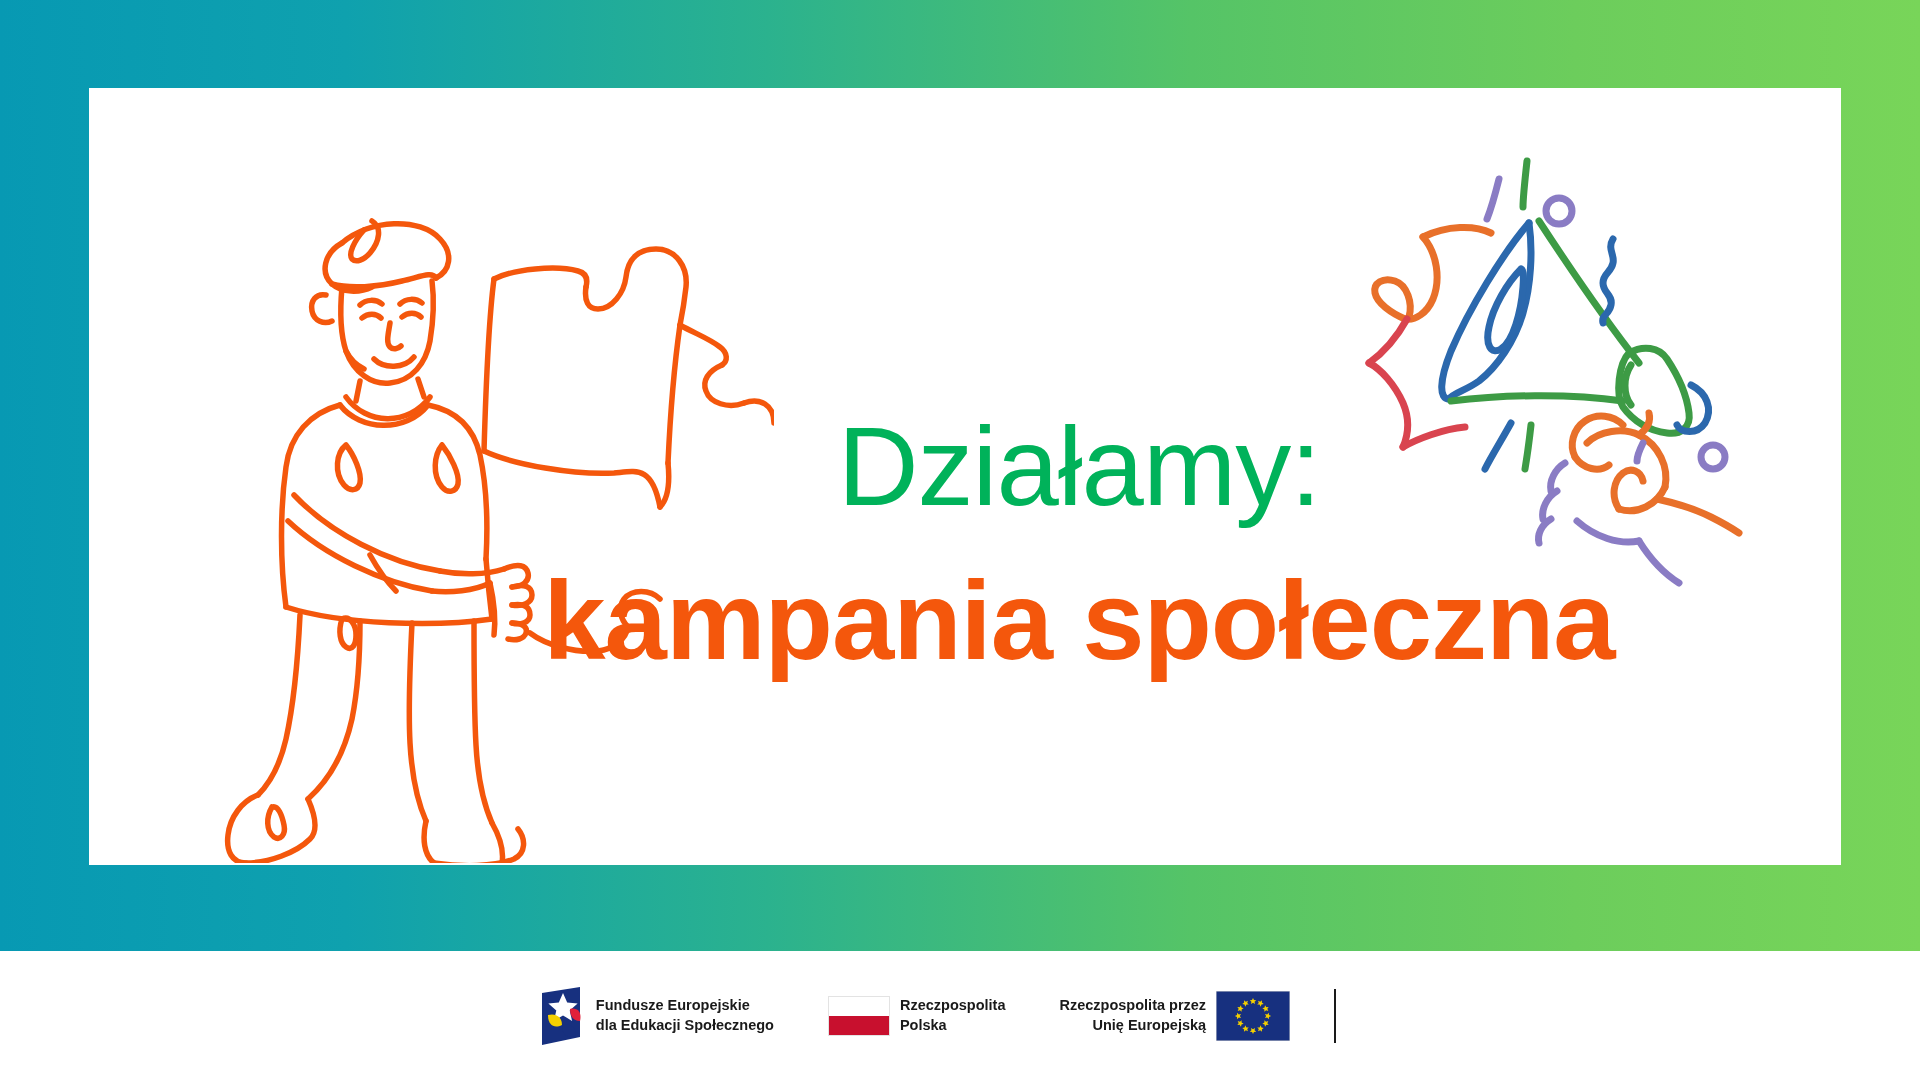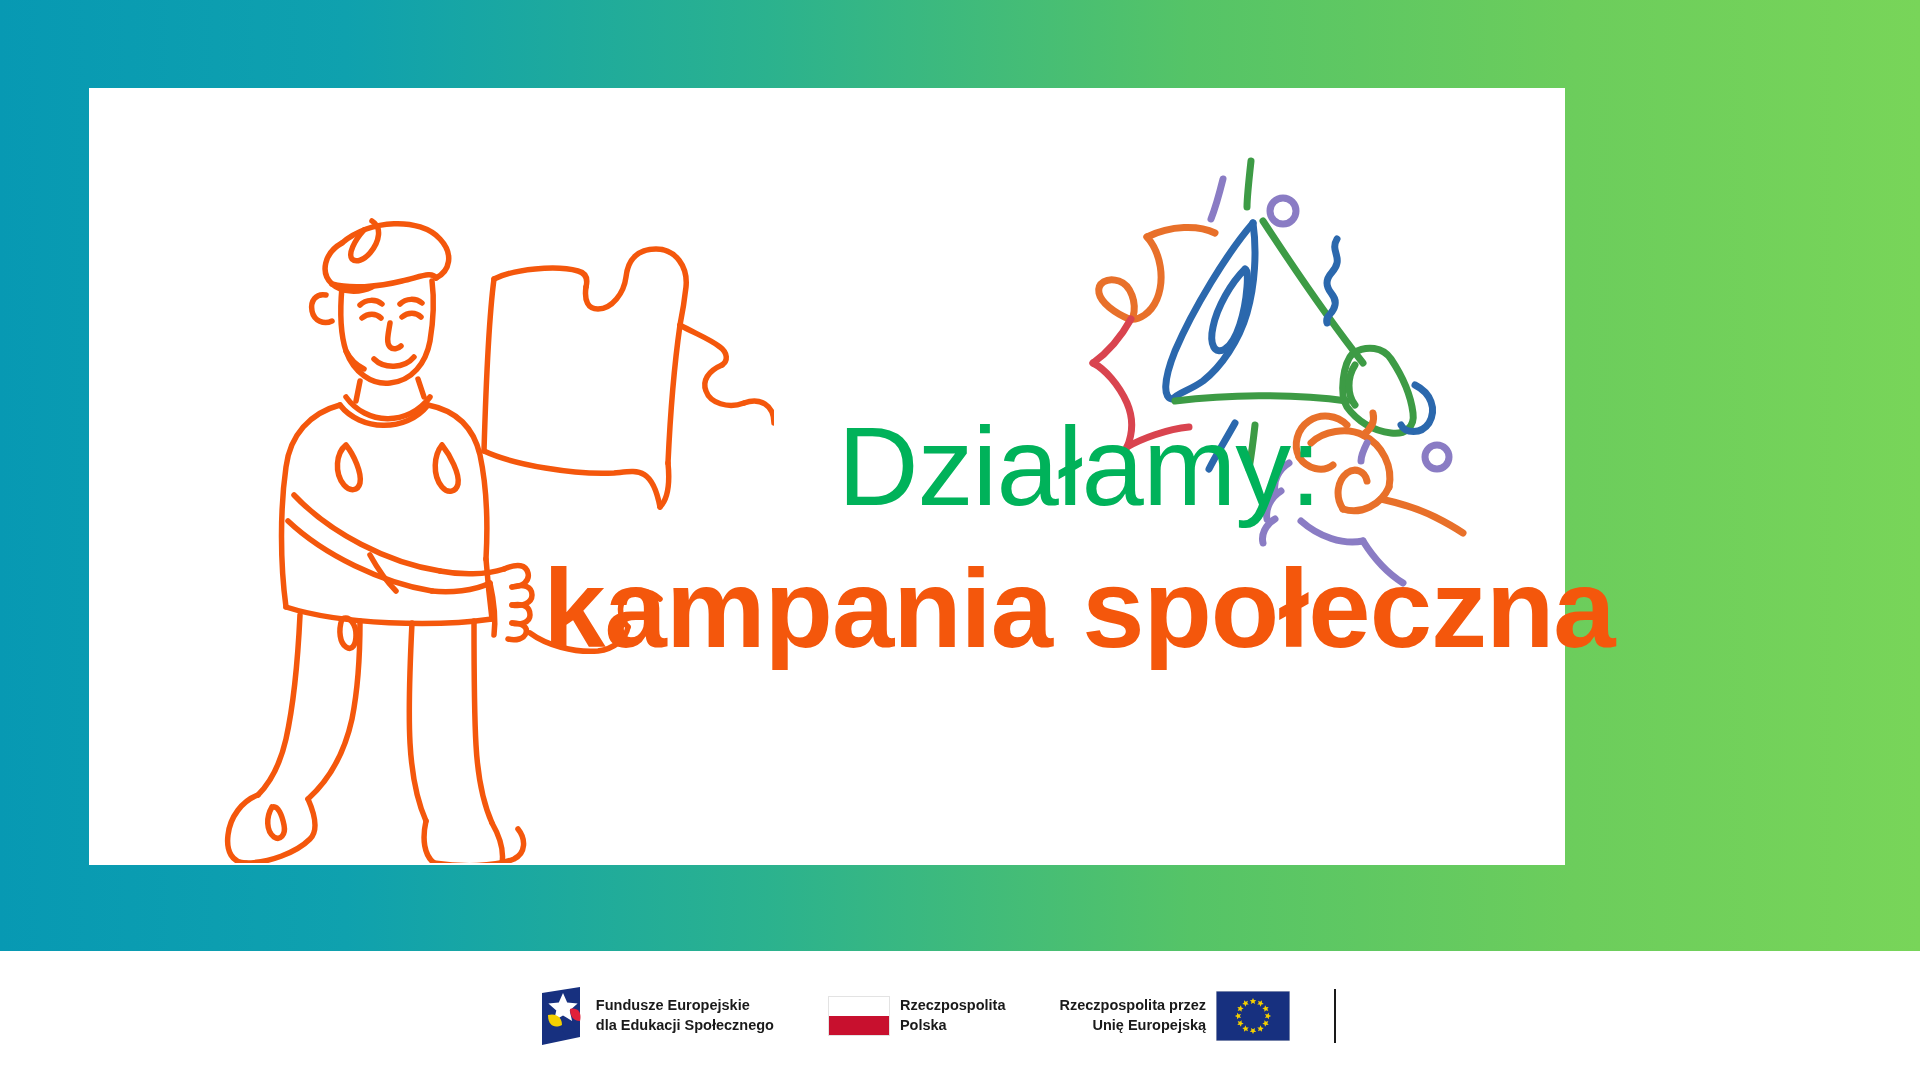--- a/index.html
+++ b/index.html
@@ -30,21 +30,21 @@
     width: 1920px;
     height: 951px;
     background: linear-gradient(90deg, #0799b3 0%, #0fa1ae 18%, #2bb28e 40%, #55c467 62%, #6ccd5c 82%, #78d559 100%);
   }
 
   
   #content-panel {
     position: absolute;
     left: 89px;
     top: 88px;
-    width: 1476px;
+    width: 1752px;
     height: 777px;
     background: #ffffff;
   }
 
   
   #person-illustration {
     position: absolute;
     left: 85px;
     top: 95px;
     width: 600px;
@@ -78,21 +78,21 @@
     margin: 0;
     white-space: nowrap;
   }
   #title-sub {
     font-family: "Liberation Sans", sans-serif;
     font-size: 112px;
     font-weight: 700;
     color: #f4570c;
     line-height: 1.05;
     letter-spacing: -1px;
-    margin: 24px 0 0 0;
+    margin: 36px 0 0 0;
     white-space: nowrap;
   }
 
   
   #footer {
     position: absolute;
     left: 0;
     top: 951px;
     width: 1920px;
     height: 129px;

